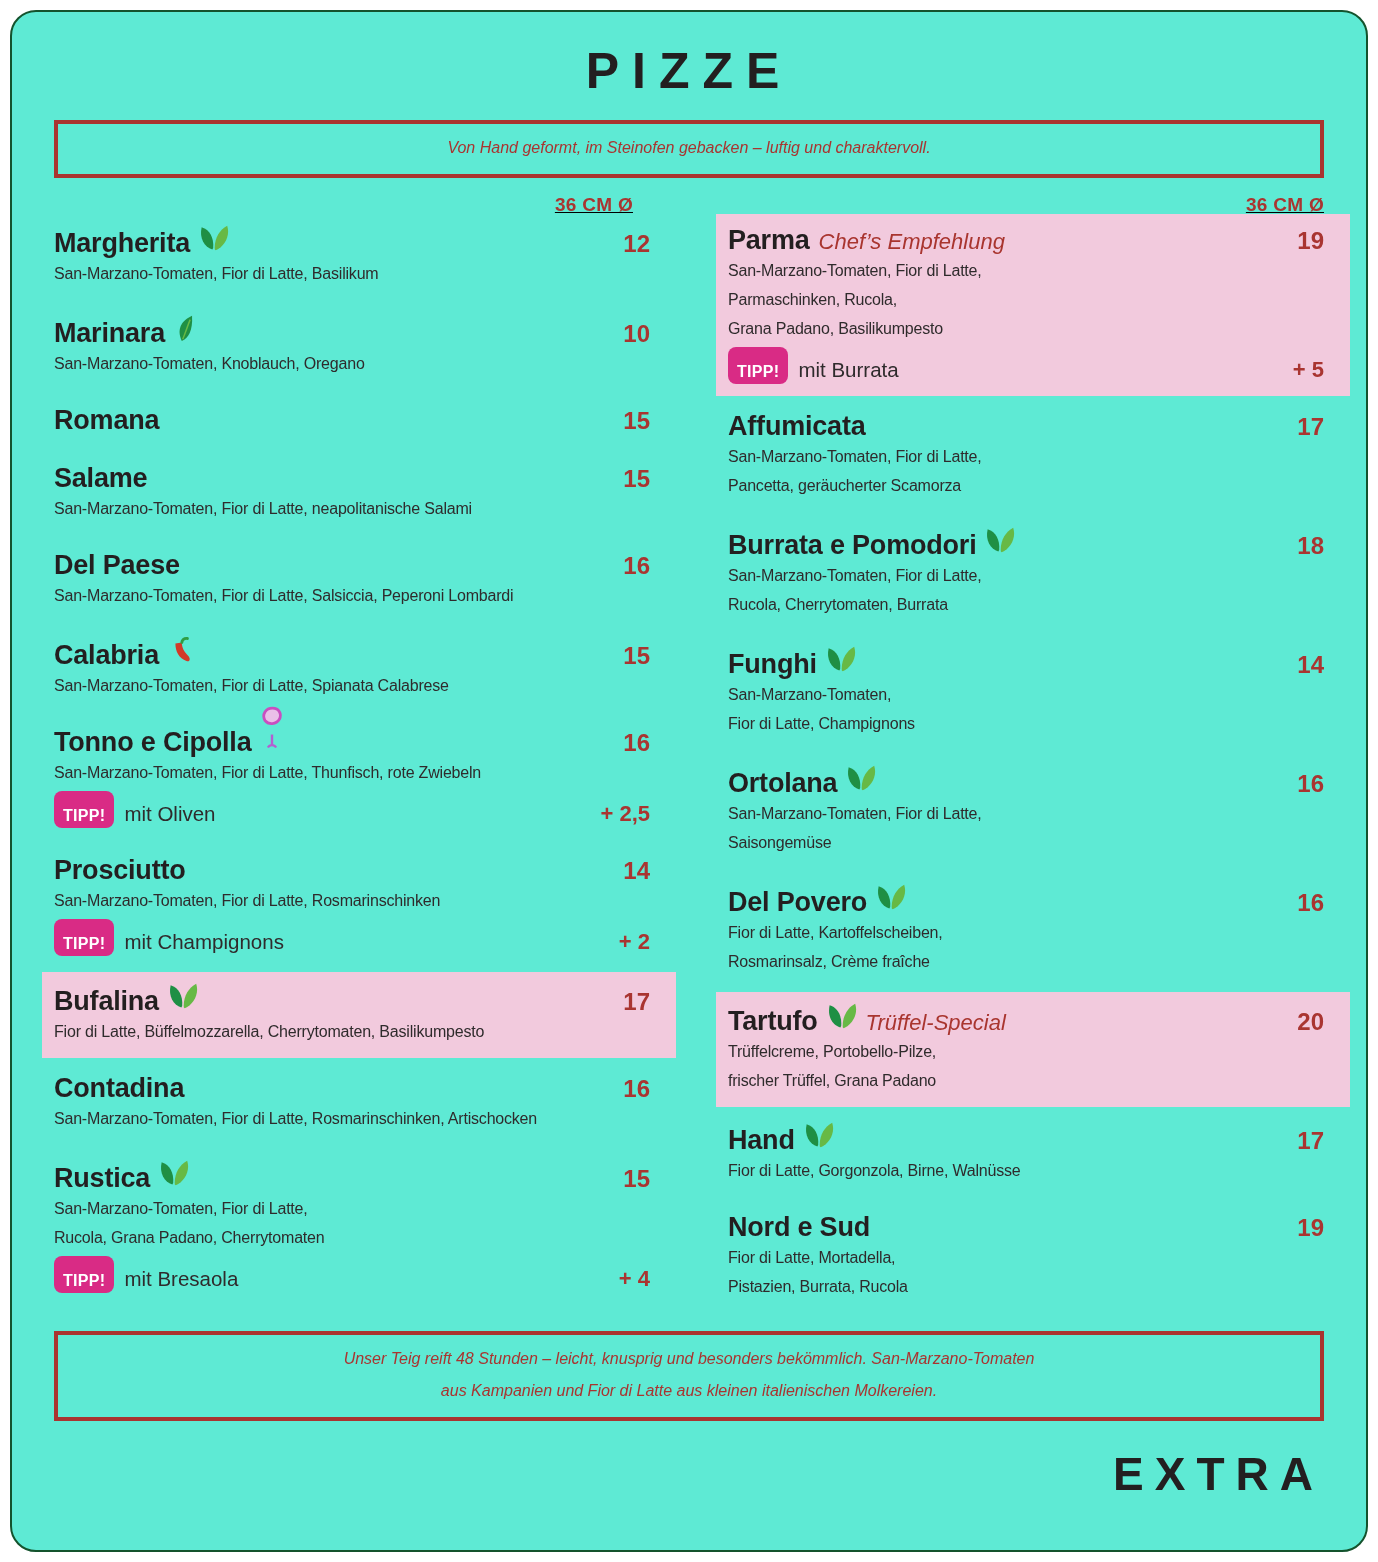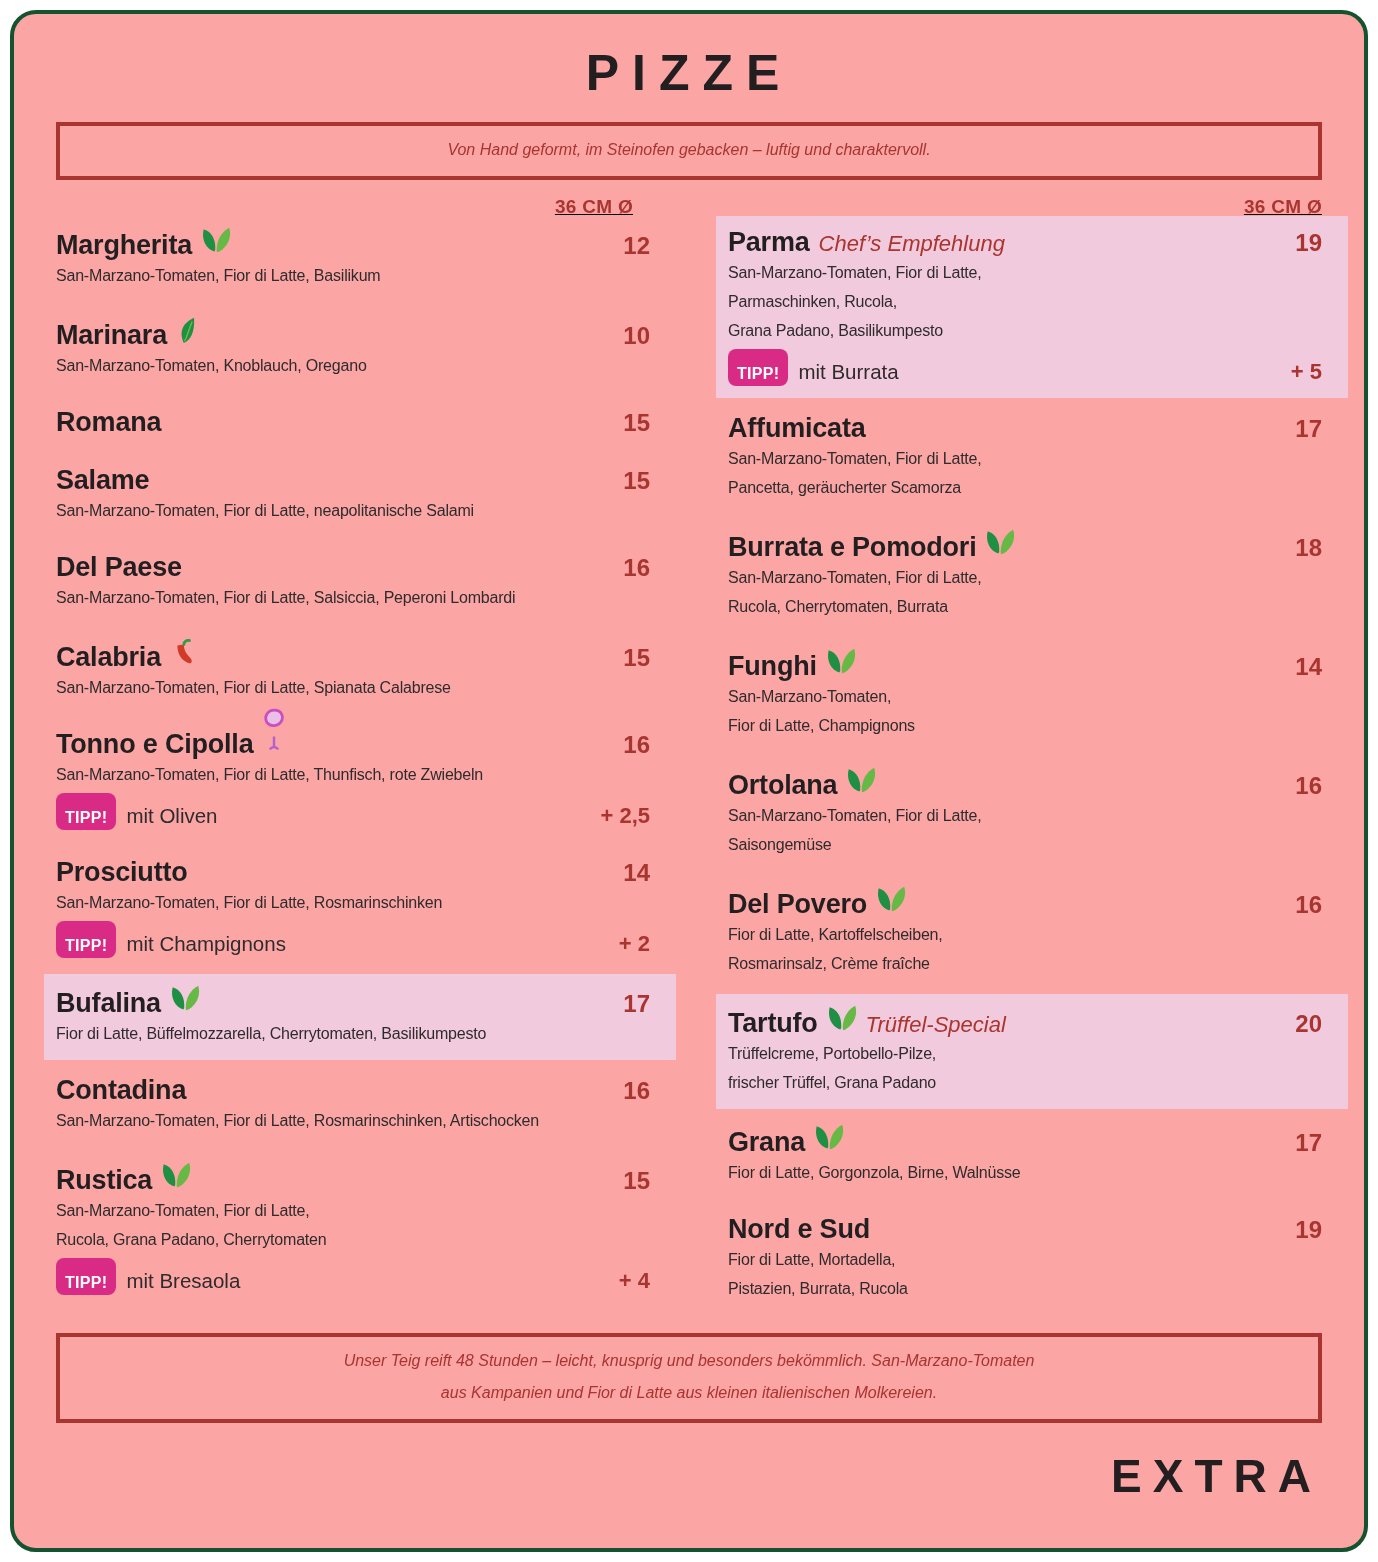--- a/index.html
+++ b/index.html
@@ -1,20 +1,20 @@
 <!DOCTYPE html>
 <html><head>
 <meta charset="utf-8">
 <style>
   * { margin:0; padding:0; box-sizing:border-box; }
   html,body { width:1378px; height:1562px; background:#ffffff; font-family:"Liberation Sans", sans-serif; }
   .page {
     position:absolute; inset:10px;
-    border:4px solid #14532d; border-radius:26px;
-    overflow:hidden; background:#fca5a5;
+    border:2px solid #14532d; border-radius:26px;
+    overflow:hidden; background:#5eead4;
   }
   .content { padding:22px 42px 0 42px; }
 
   .main-title {
     text-align:center; font-size:50px; font-weight:bold; color:#231f20;
     letter-spacing:13px; margin:8px 0 20px 0;
   }
   .banner {
     border:4px solid #a93430; color:#a93430;
     text-align:center; font-style:italic; font-size:16px;
@@ -322,21 +322,21 @@
               </span>
               <span class="tag">Trüffel-Special</span>
               <span class="sp"></span>
               <span class="price">20</span>
             </div>
             <div class="desc">Trüffelcreme, Portobello-Pilze,</div>
             <div class="desc">frischer Trüffel, Grana Padano</div>
           </div>
           <div class="item">
             <div class="head">
-              <span class="nm">Grana</span>
+              <span class="nm">Hand</span>
               <span class="ic">
                 <svg viewBox="0 0 36 34" width="30" height="28">
                   <path d="M16 31 C6 28 0 17 3 4 C13 7 18 17 17 29 Z" fill="#1f8f44"></path>
                   <path d="M19 31 C18 19 24 7 34 2 C38 14 31 27 20 32 Z" fill="#67b945"></path>
                 </svg>
               </span>
               <span class="sp"></span>
               <span class="price">17</span>
             </div>
             <div class="desc">Fior di Latte, Gorgonzola, Birne, Walnüsse</div>

